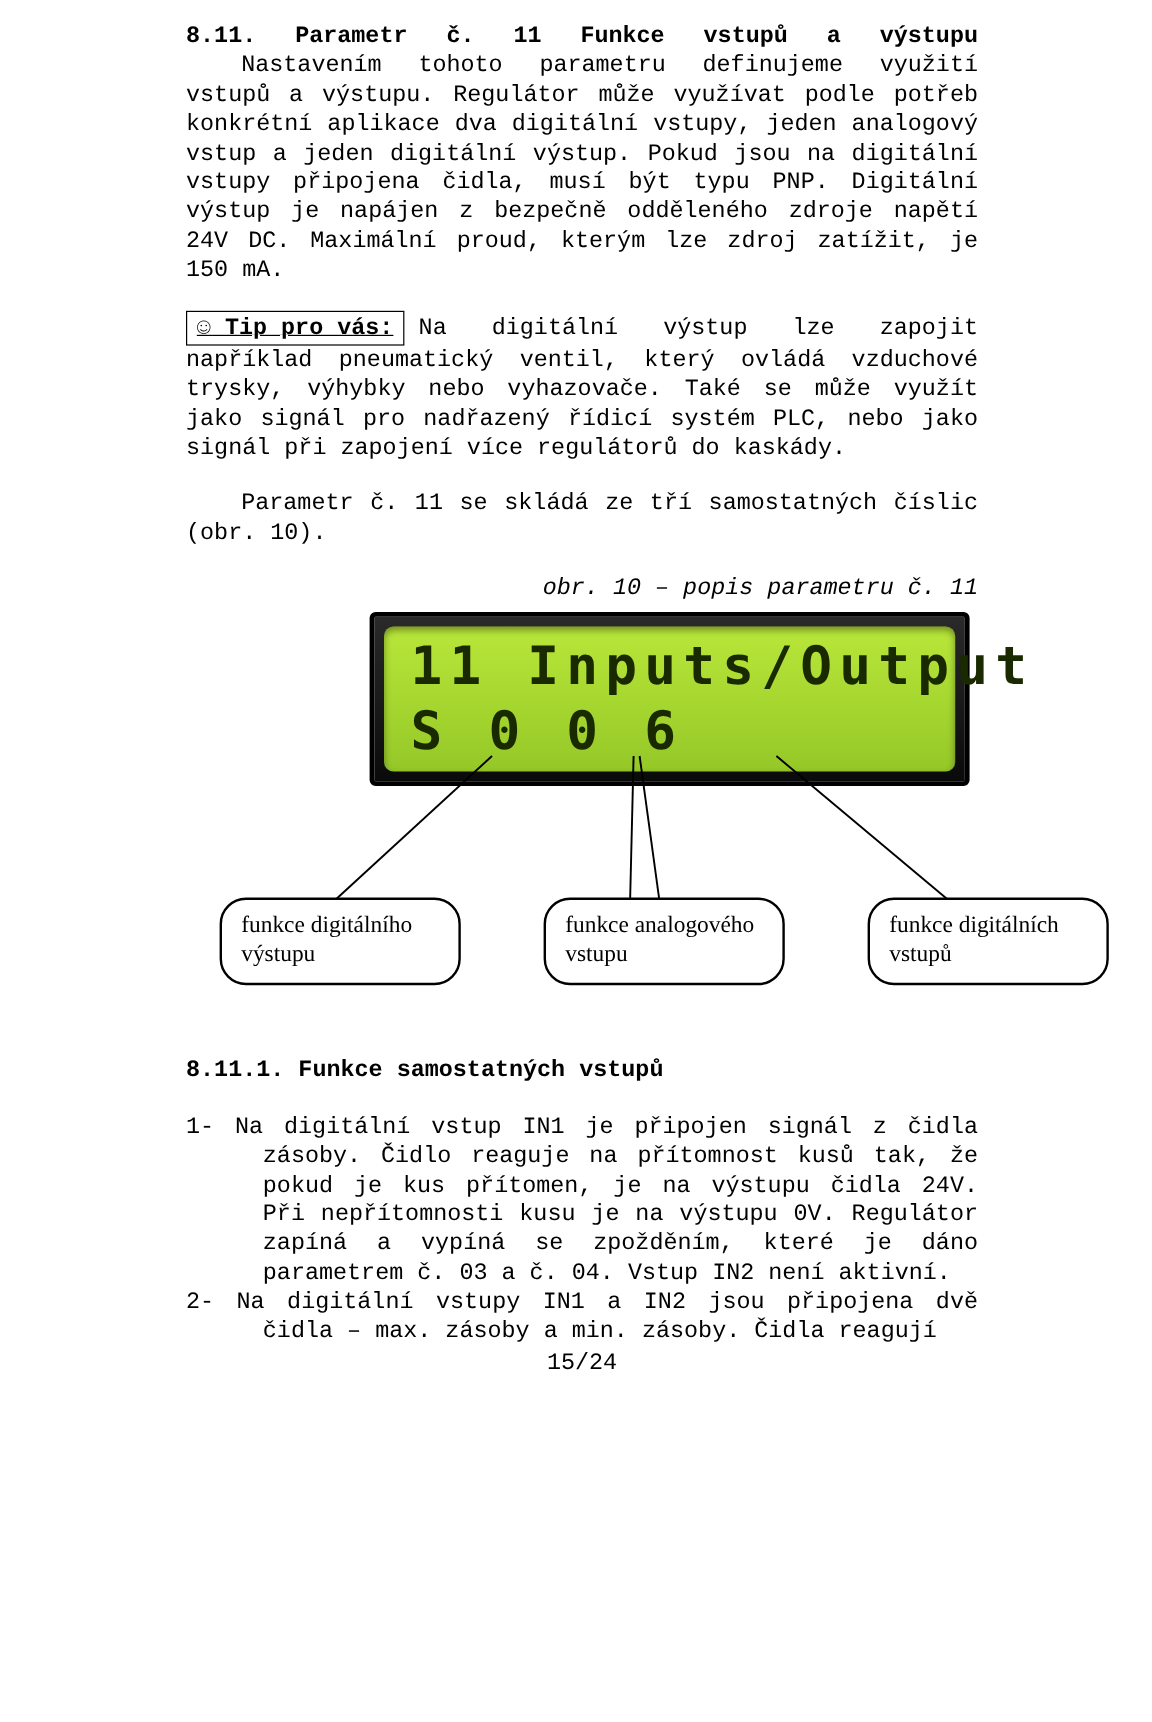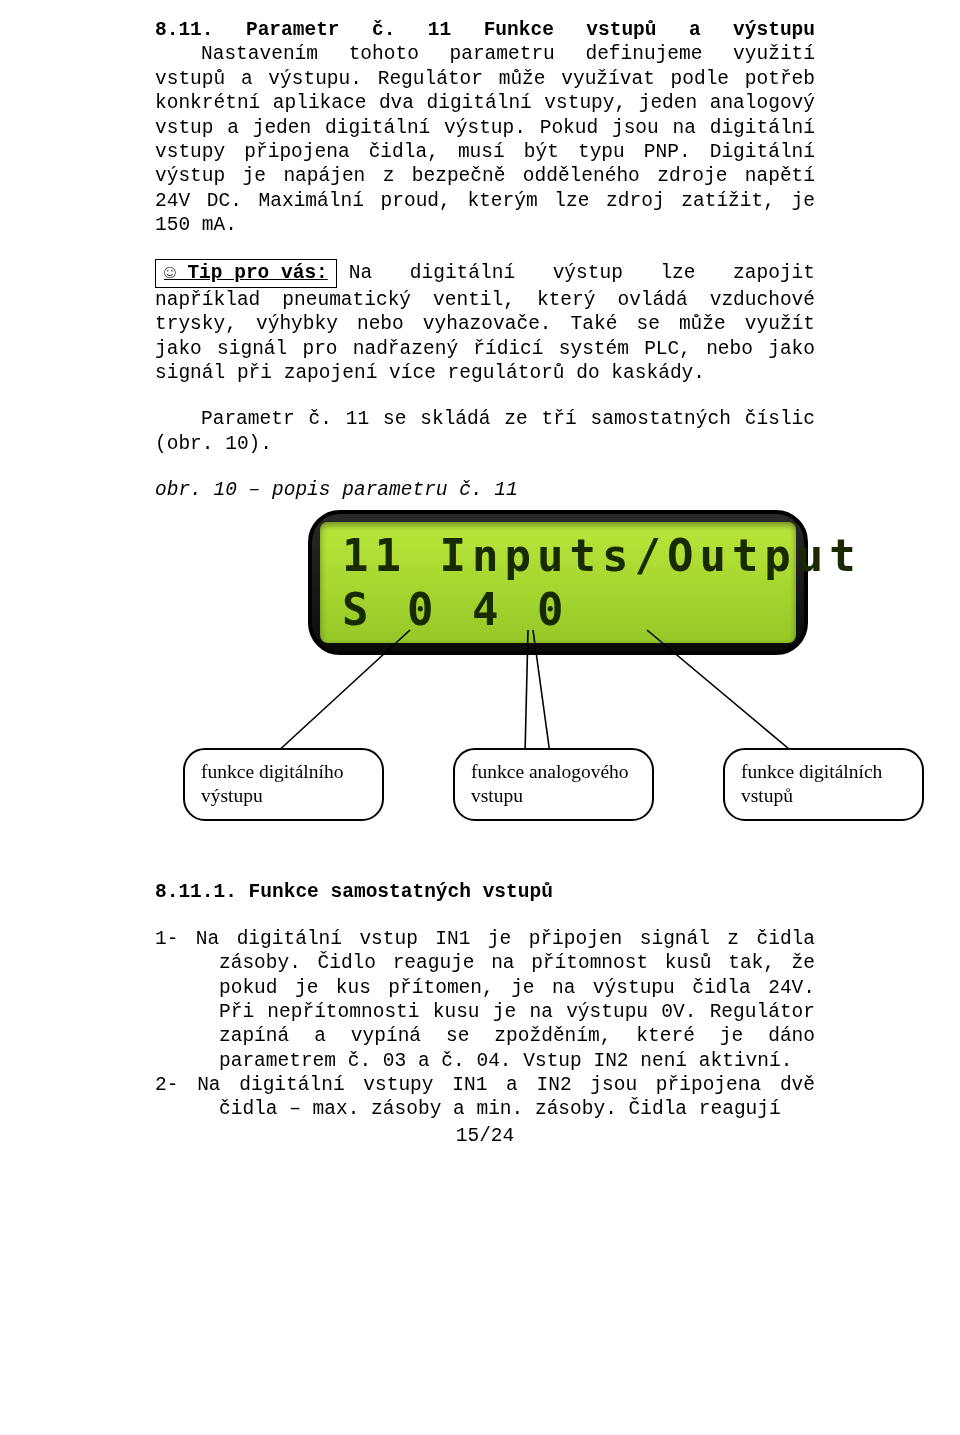--- a/index.html
+++ b/index.html
@@ -5,23 +5,23 @@
   html,body{margin:0;padding:0;background:#fff}
   .page{width:810px;margin:0 auto;padding:18px 70px 20px 80px;box-sizing:border-box;font-family:"Courier New",monospace;font-size:19.5px;line-height:1.25;color:#000}
   .heading{font-weight:bold;text-align:justify;text-align-last:justify}
   .para{text-align:justify;margin:0 0 22px 0}
   .indent{text-indent:46px}
   .tip-box{display:inline-block;border:1.5px solid #000;padding:1px 8px;margin-right:12px}
   .tip-box b{font-weight:bold}
   .tip-box u{text-decoration:underline}
   .tip-para{text-align:justify;margin:0 0 22px 0}
   .param-line{text-align:justify;text-indent:46px;margin:0 0 22px 0}
-  .italic{font-style:italic;text-align:left;margin:0 0 8px 0}
+  .italic{font-style:italic;text-align:right;margin:0 0 8px 0}
   .diagram{position:relative;width:806px;height:340px;margin:0 auto 16px auto}
-  .lcd{position:absolute;left:153px;top:0;width:500px;height:145px;border:4px solid #000;border-radius:32px;background:linear-gradient(#2a2a2a,#0a0a0a);box-sizing:border-box;padding:8px}
+  .lcd{position:absolute;left:153px;top:0;width:500px;height:145px;border:4px solid #000;border-radius:5px;background:linear-gradient(#2a2a2a,#0a0a0a);box-sizing:border-box;padding:8px}
   .lcd-inner{width:100%;height:100%;background:linear-gradient(#b9e63a,#a7d830,#95c728);border-radius:8px;position:relative;box-shadow:inset 0 3px 6px rgba(0,0,0,.4)}
   .lcd-text{position:absolute;font-family:monospace;font-weight:bold;color:#1a2a00;font-size:44px;letter-spacing:6px;white-space:nowrap}
   .lcd-line1{left:22px;top:6px}
   .lcd-line2{left:22px;top:60px}
   svg.connectors{position:absolute;left:0;top:0;width:806px;height:340px;pointer-events:none}
   .label-box{position:absolute;border:2px solid #000;border-radius:22px;padding:10px 16px 12px 16px;font-family:Liberation Serif, serif;font-size:19.5px;line-height:1.2;background:#fff}
   .l1{left:28px;top:238px;width:165px}
   .l2{left:298px;top:238px;width:165px}
   .l3{left:568px;top:238px;width:165px}
   .subheading{font-weight:bold;margin:30px 0 22px 0}
@@ -43,21 +43,21 @@
   </p>
 
   <p class="param-line">Parametr č. 11 se skládá ze tří samostatných číslic (obr. 10).</p>
 
   <p class="italic">obr. 10 – popis parametru č. 11</p>
 
   <div class="diagram">
     <div class="lcd">
       <div class="lcd-inner">
         <div class="lcd-text lcd-line1">11 Inputs/Output</div>
-        <div class="lcd-text lcd-line2">S  0  4  0</div>
+        <div class="lcd-text lcd-line2">S  0  0  6</div>
       </div>
     </div>
     <svg class="connectors">
       <line x1="255" y1="120" x2="120" y2="244" stroke="#000" stroke-width="1.6"></line>
       <line x1="373" y1="120" x2="370" y2="244" stroke="#000" stroke-width="1.6"></line>
       <line x1="378" y1="120" x2="395" y2="244" stroke="#000" stroke-width="1.6"></line>
       <line x1="492" y1="120" x2="640" y2="244" stroke="#000" stroke-width="1.6"></line>
     </svg>
     <div class="label-box l1">funkce digitálního výstupu</div>
     <div class="label-box l2">funkce analogového vstupu</div>

